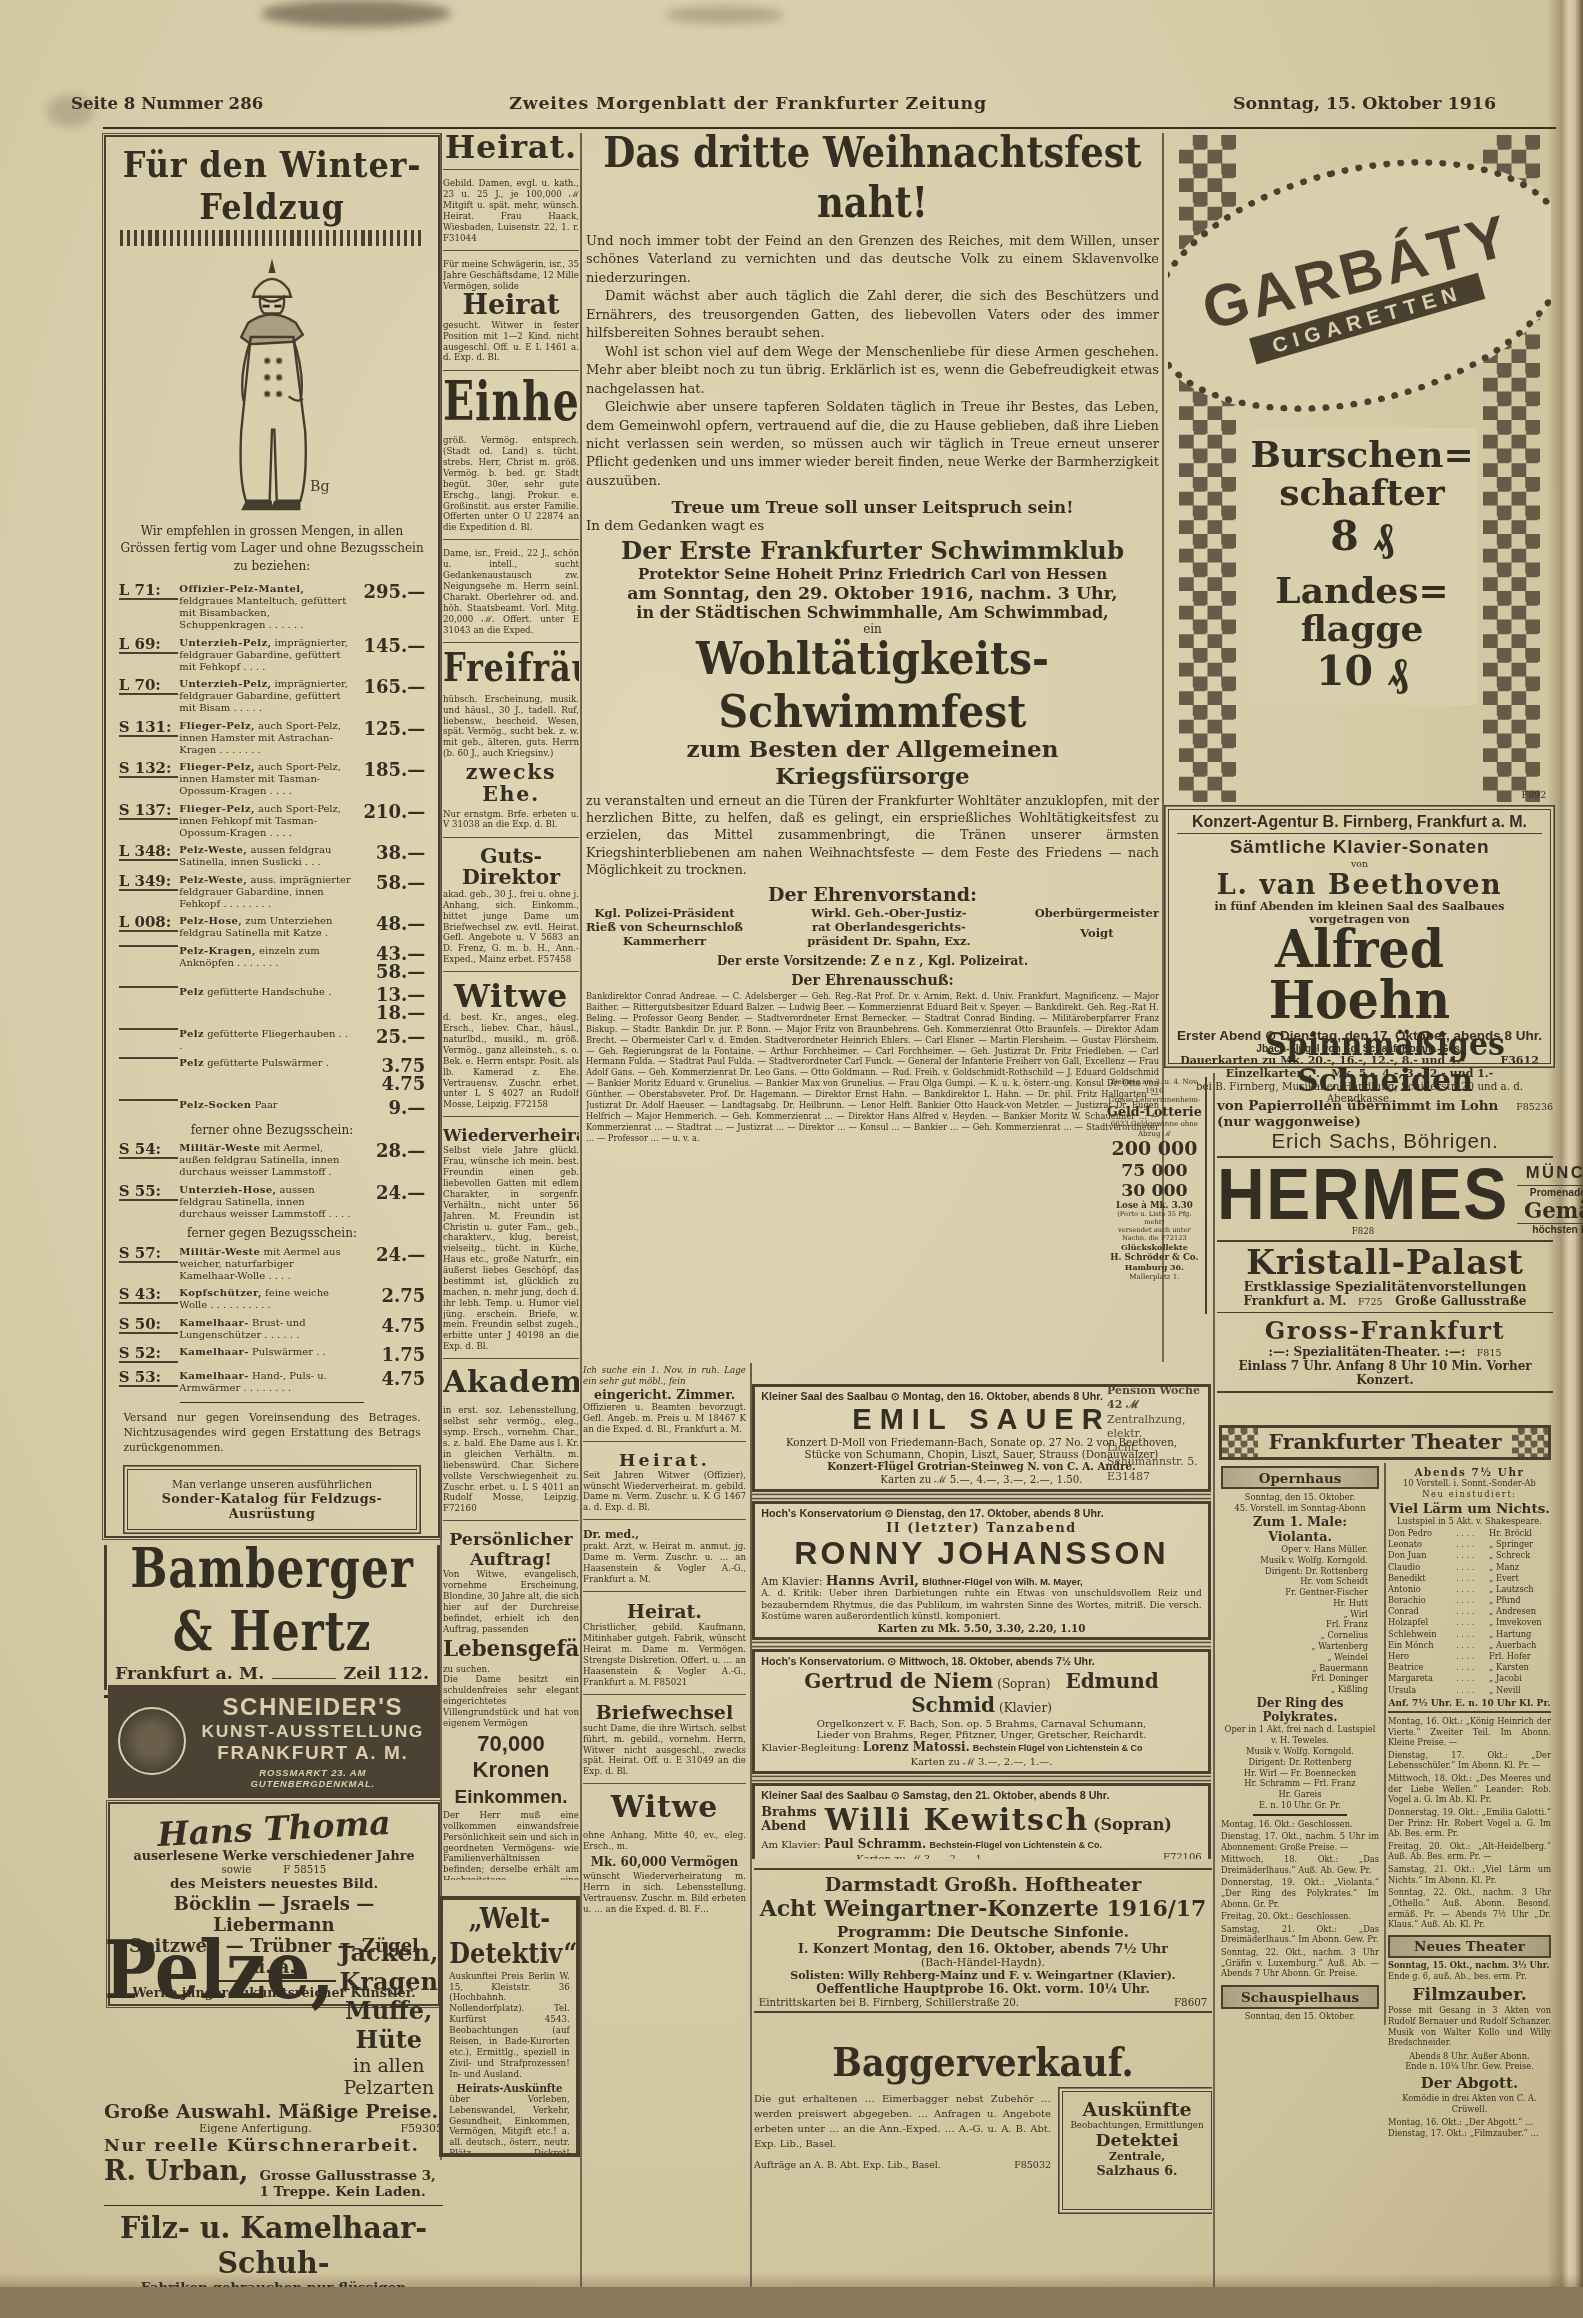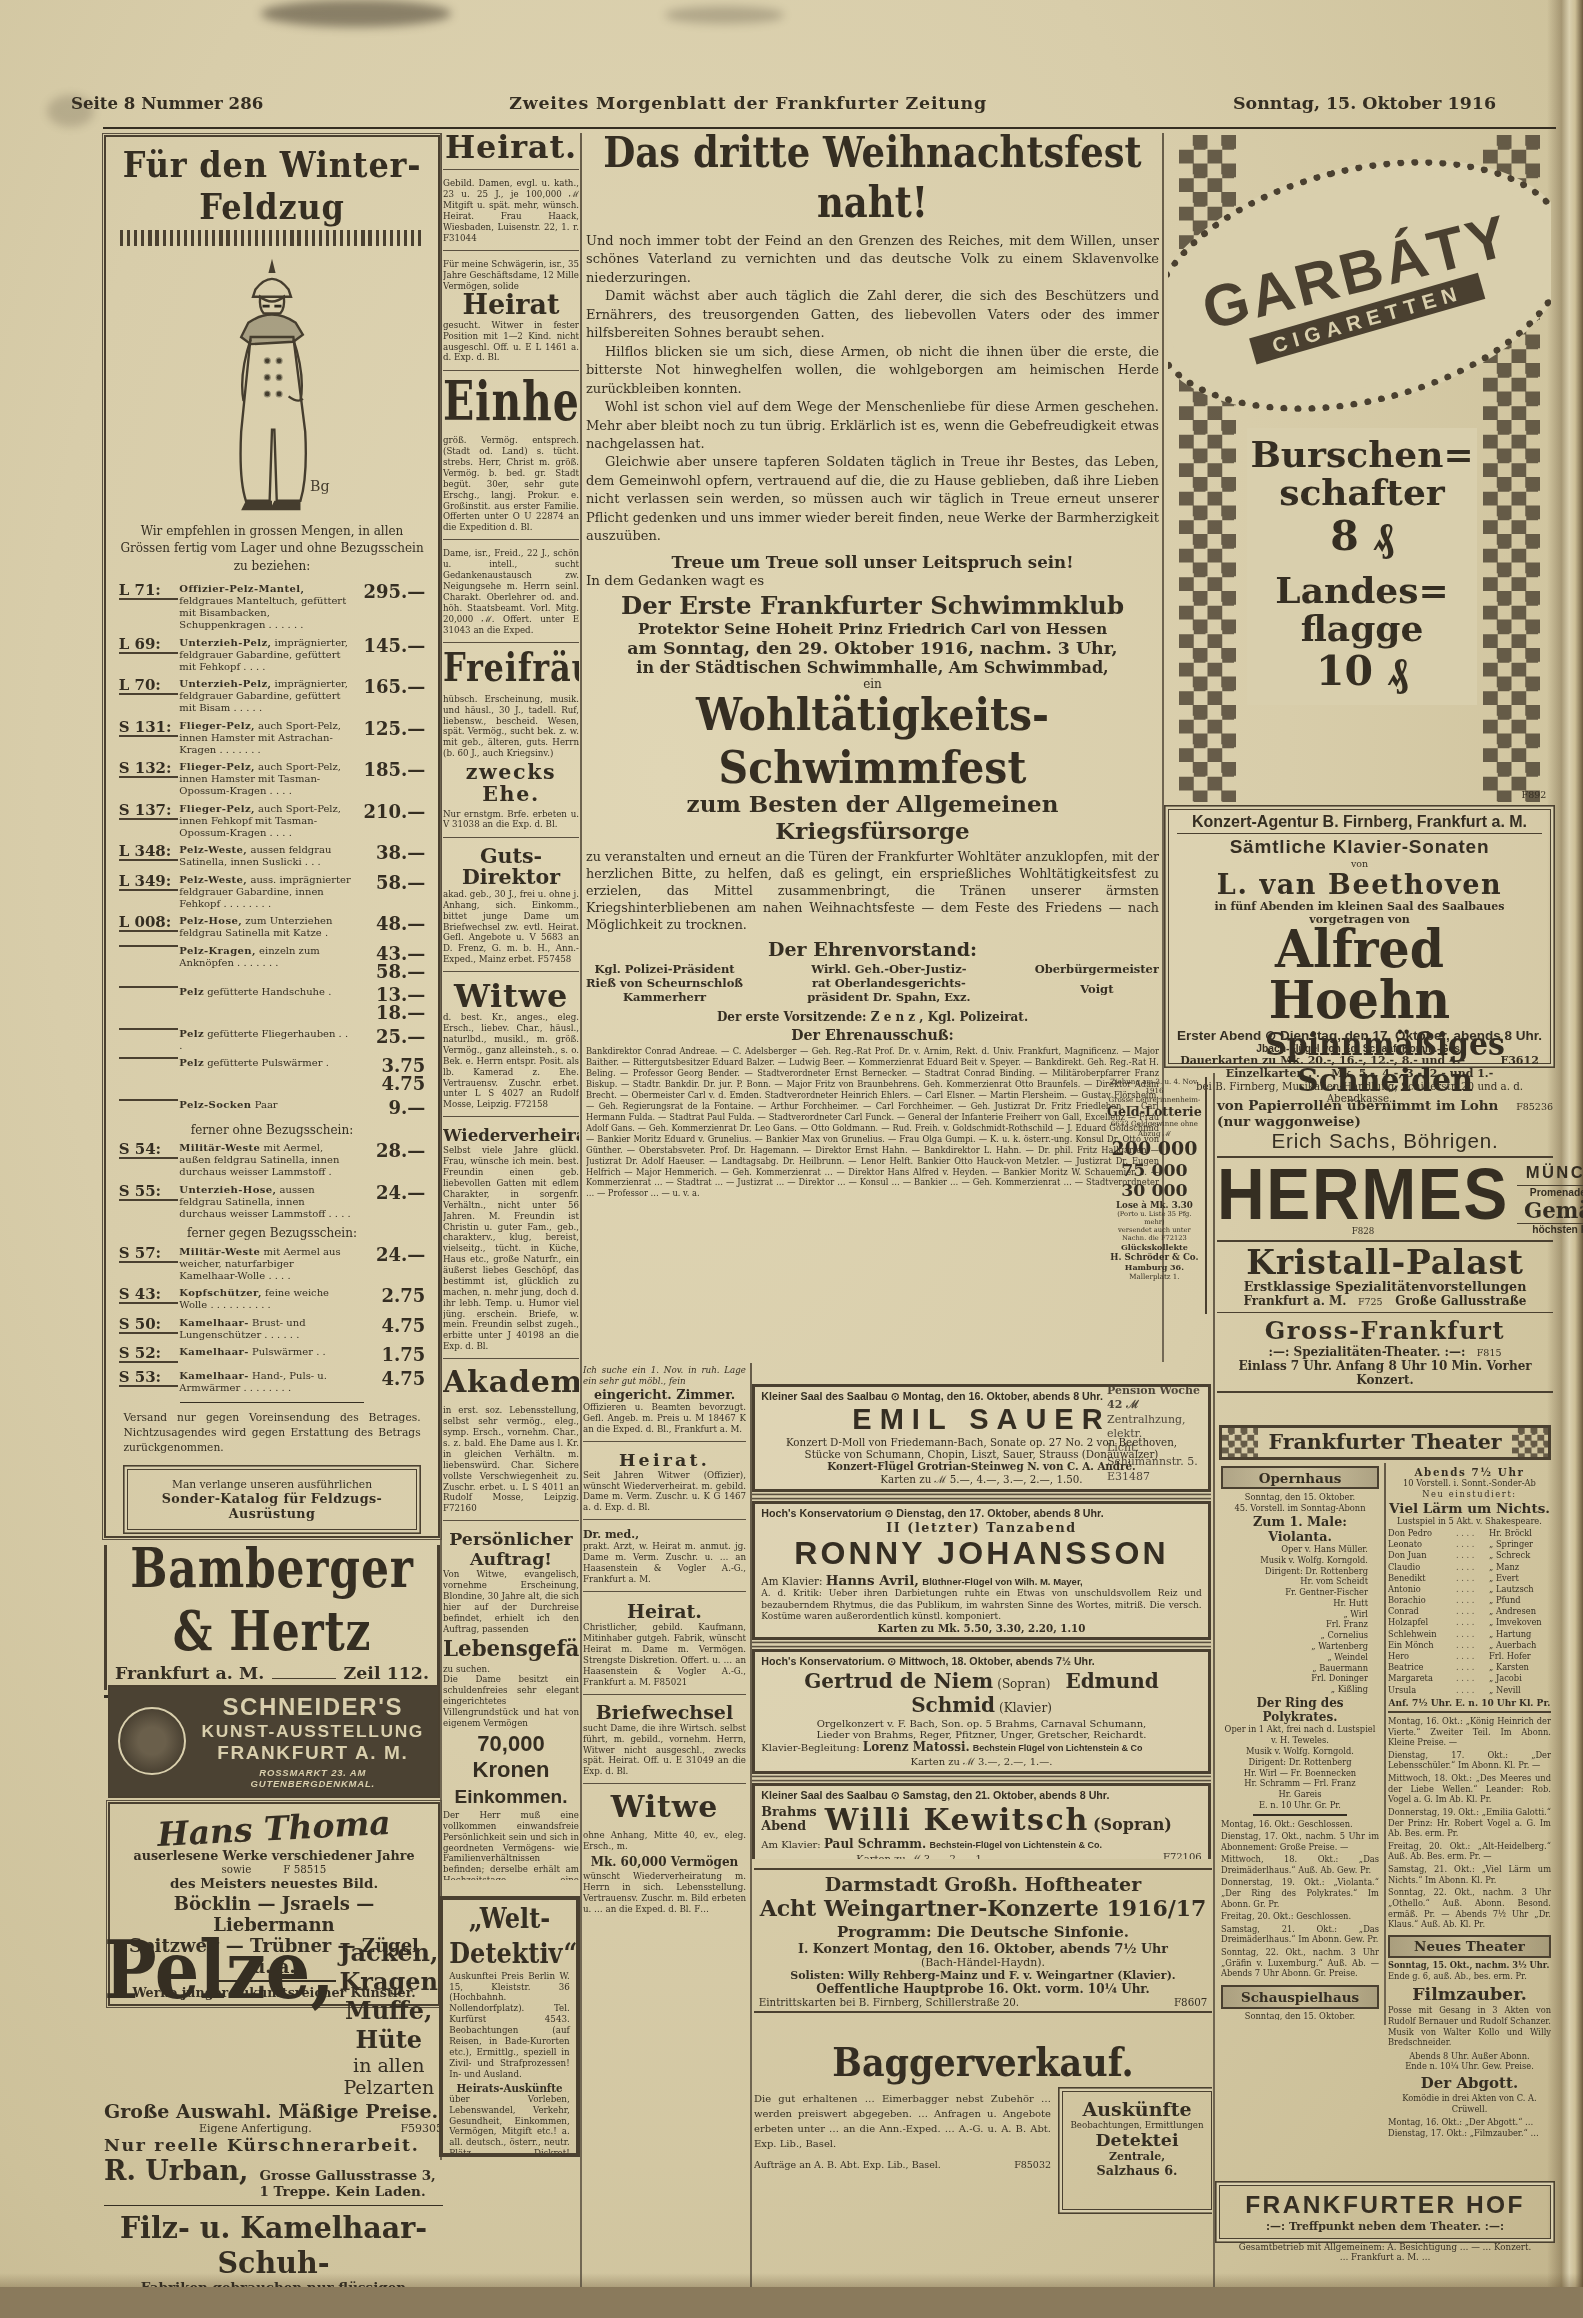--- a/index.html
+++ b/index.html
@@ -410,21 +410,20 @@
       <div class="ctr b" style="font-size:12px;margin:2.4px 0">Mk. 60,000 Vermögen</div>
       <div class="clbody">wünscht Wiederverheiratung m. Herrn in sich. Lebensstellung. Vertrauensv. Zuschr. m. Bild erbeten u. … an die Exped. d. Bl.  F…</div>
     </div>
   </section>
 
   <section class="abs" style="left:586px;top:133px;width:573px;height:1227px;overflow:hidden">
     <h1 class="frak ctr" style="font-size:37px;transform:scaleY(1.15);margin-bottom:11px">Das dritte Weihnachtsfest naht!</h1>
     <div style="font-size:13px;line-height:1.42">
       <p class="just">Und noch immer tobt der Feind an den Grenzen des Reiches, mit dem Willen, unser schönes Vaterland zu vernichten und das deutsche Volk zu einem Sklavenvolke niederzuringen.</p>
       <p class="just" style="text-indent:19px">Damit wächst aber auch täglich die Zahl derer, die sich des Beschützers und Ernährers, des treusorgenden Gatten, des liebevollen Vaters oder des immer hilfsbereiten Sohnes beraubt sehen.</p>
-      <p class="just" style="text-indent:19px">Hilflos blicken sie um sich, diese Armen, ob nicht die ihnen über die erste, die bitterste Not hinweghelfen wollen, die wohlgeborgen am heimischen Herde zurückbleiben konnten.</p>
       <p class="just" style="text-indent:19px">Wohl ist schon viel auf dem Wege der Menschenliebe für diese Armen geschehen. Mehr aber bleibt noch zu tun übrig.  Erklärlich ist es, wenn die Gebefreudigkeit etwas nachgelassen hat.</p>
       <p class="just" style="text-indent:19px">Gleichwie aber unsere tapferen Soldaten täglich in Treue ihr Bestes, das Leben, dem Gemeinwohl opfern, vertrauend auf die, die zu Hause geblieben, daß ihre Lieben nicht verlassen sein werden, so müssen auch wir täglich in Treue erneut unserer Pflicht gedenken und uns immer wieder bereit finden, neue Werke der Barmherzigkeit auszuüben.</p>
     </div>
     <div class="ctr b" style="font-size:16.6px;margin-top:6.3px">Treue um Treue soll unser Leitspruch sein!</div>
     <div style="font-size:13.5px">In dem Gedanken wagt es</div>
     <div class="ctr frak" style="font-size:24.5px;margin-top:3.2px">Der Erste Frankfurter Schwimmklub</div>
     <div class="ctr b" style="font-size:15px">Protektor Seine Hoheit Prinz Friedrich Carl von Hessen</div>
     <div class="ctr b" style="font-size:17.4px">am Sonntag, den 29. Oktober 1916, nachm. 3 Uhr,</div>
     <div class="ctr b" style="font-size:16px">in der Städtischen Schwimmhalle, Am Schwimmbad,</div>
     <div class="ctr" style="font-size:12px">ein</div>
@@ -833,23 +832,15 @@
       <div class="dblbox ctr" style="flex:0 0 150px;height:119px;padding:6.3px 4.7px">
         <div class="frak" style="font-size:19px">Auskünfte</div>
         <div style="font-size:8.7px">Beobachtungen, Ermittlungen</div>
         <div class="frak" style="font-size:17.4px">Detektei</div>
         <div class="b" style="font-size:11px">Zentrale,</div>
         <div class="b" style="font-size:12.7px">Salzhaus 6.</div>
       </div>
     </div>
   </section>
 
-  <section class="abs" style="left:1219px;top:2185px;width:332px">
-    <div class="dblbox ctr" style="padding:4.7px 3.2px">
-      <div class="sans b" style="font-size:24.5px;letter-spacing:2.4px">FRANKFURTER HOF</div>
-      <div class="b" style="font-size:11px;margin-top:1.6px">:—:  Treffpunkt neben dem Theater.  :—:</div>
-    </div>
-    <div class="ctr" style="font-size:8.7px;margin-top:3.2px">Gesamtbetrieb mit Allgemeinem: A. Besichtigung … — … Konzert.</div>
-    <div class="ctr" style="font-size:8.7px">… Frankfurt a. M. …</div>
-  </section>
 
 </div>
 
 
 </body></html>

